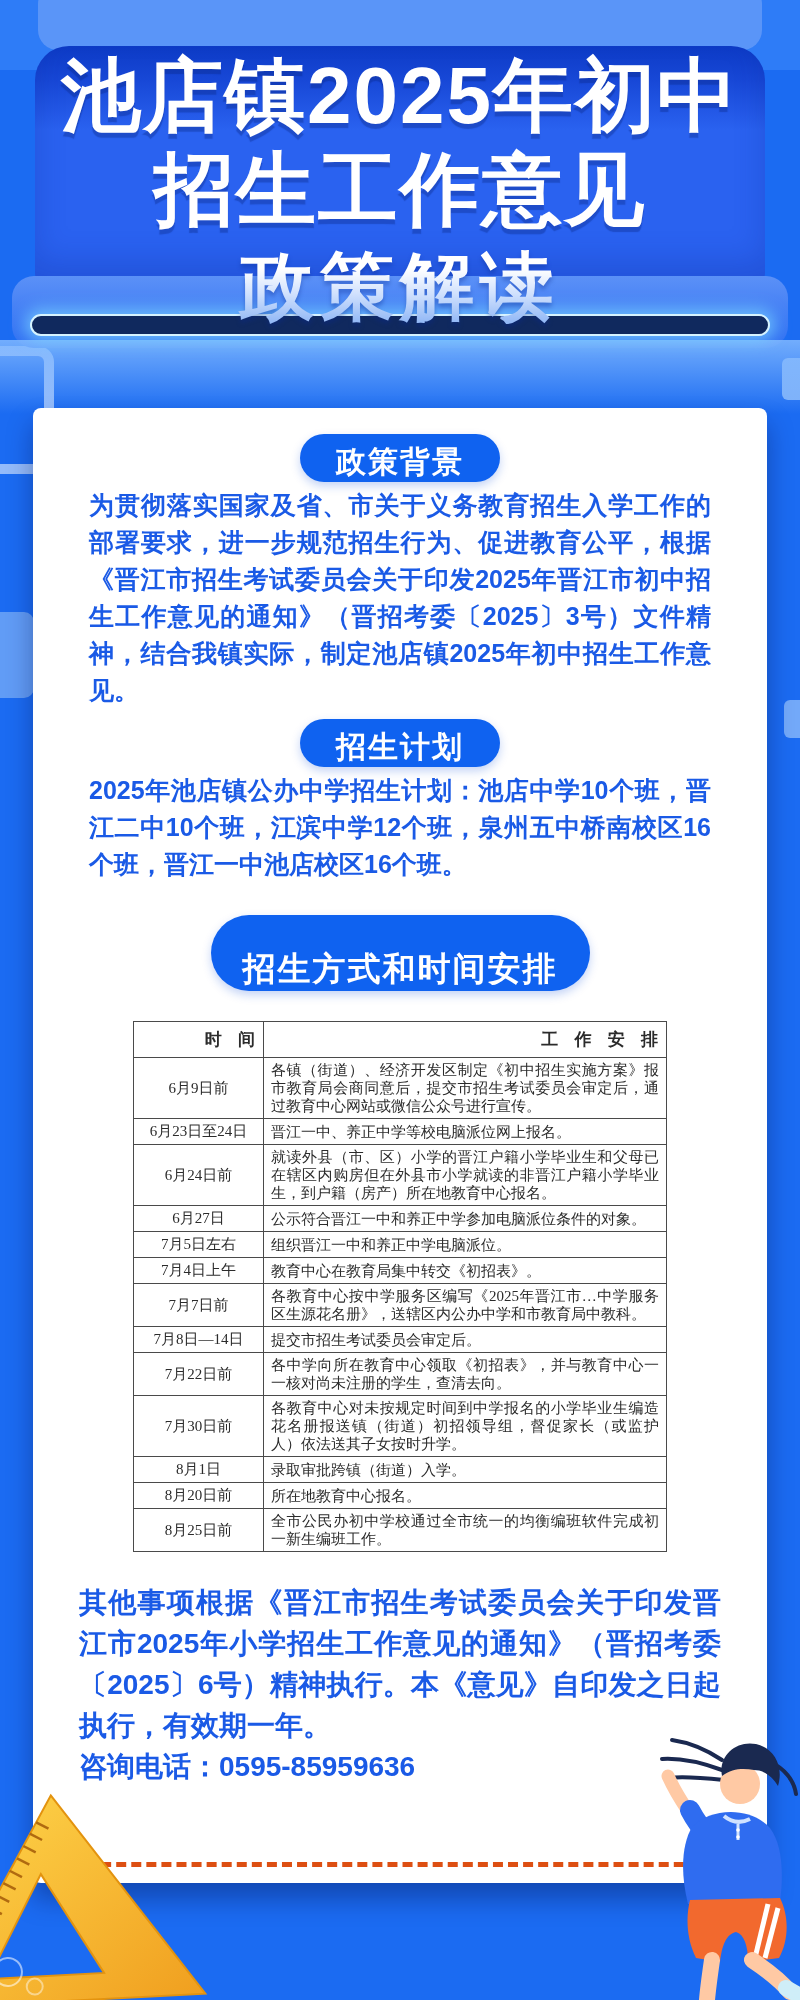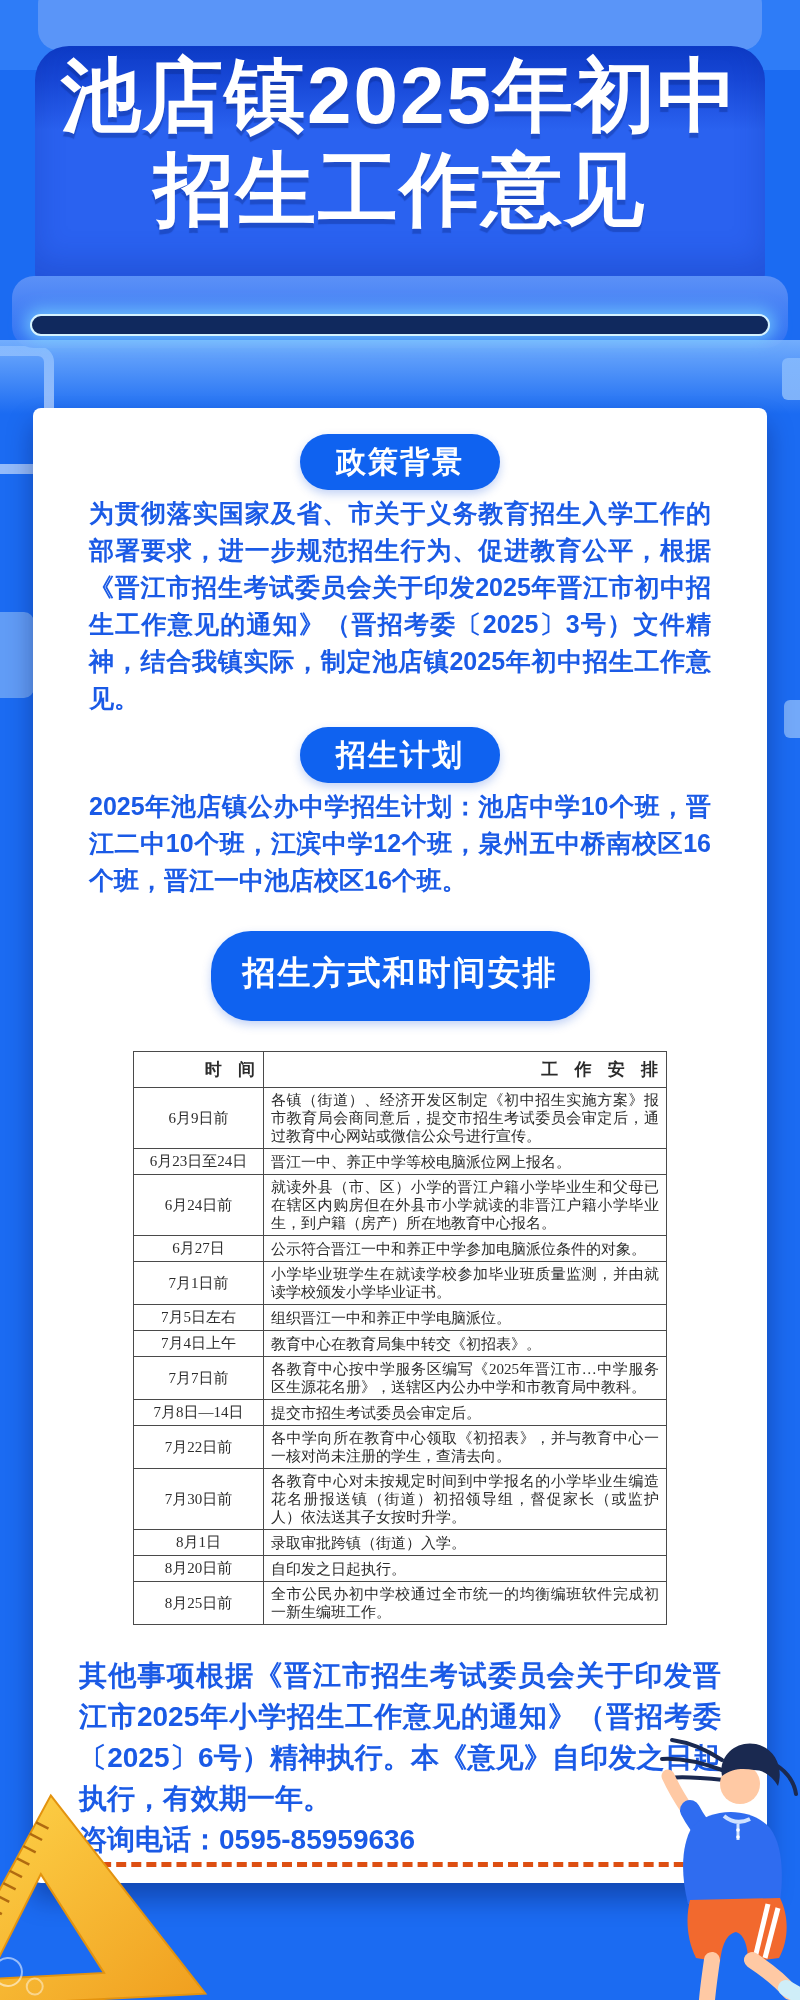--- a/index.html
+++ b/index.html
@@ -38,23 +38,23 @@
   .subtitle{position:absolute;left:0;top:250px;width:800px;text-align:center;font-size:74px;line-height:1;
     font-weight:900;letter-spacing:6px;z-index:4;white-space:nowrap;
     background:linear-gradient(180deg,#ffffff 25%,#cfe0fd 60%,#8fb6f5 100%);
     -webkit-background-clip:text;background-clip:text;color:transparent;
     filter:drop-shadow(0 4px 2px rgba(10,40,140,.35));}
 
   
   .card{position:absolute;left:33px;top:408px;width:734px;height:1475px;background:#ffffff;border-radius:8px;
     box-shadow:0 16px 26px rgba(0,10,60,.35);z-index:4;padding-top:26px;}
   .badge{display:block;margin:0 auto;width:max-content;background:var(--accent);color:#fff;font-weight:800;
-    font-size:30px;line-height:56px;height:56px;padding:0 36px;border-radius:30px;letter-spacing:2px;
+    font-size:30px;line-height:56px;height:48px;padding:0 36px;border-radius:30px;letter-spacing:2px;
     box-shadow:0 4px 10px rgba(15,80,220,.25);}
-  .badge.big{font-size:33px;line-height:76px;height:90px;padding:4px 32px;border-radius:40px;margin-top:32px;}
+  .badge.big{font-size:33px;line-height:76px;height:76px;padding:16px 32px;border-radius:40px;margin-top:32px;}
   .para{color:var(--body-text);font-weight:700;font-size:25px;line-height:37px;text-align:justify;
     padding:0 56px;margin-top:5px;}
   .badge-row2{margin-top:10px;}
 
   
   .sched{width:534px;margin:30px auto 0 auto;border-collapse:collapse;
     font-family:"Liberation Serif","DejaVu Serif",serif;color:var(--table-text);}
   .sched th,.sched td{border:1px solid var(--table-line);}
   .sched th{font-size:17px;font-weight:700;letter-spacing:6px;text-align:right;padding:6px 2px;}
   .sched td.time{width:130px;text-align:center;font-size:15px;padding:3px 2px;white-space:nowrap;}
@@ -81,20 +81,21 @@
   <div class="deco-right-tab1"></div>
   <div class="deco-right-tab2"></div>
 
   <div class="panel"></div>
   <div class="stage"></div>
   <div class="stage-glow"></div>
   <div class="neon-bar"></div>
 
   <div class="title title1">池店镇2025年初中</div>
   <div class="title title2">招生工作意见</div>
+  <div class="subtitle">政策解读</div>
 
   <div class="card">
 
     <span class="badge">政策背景</span>
     <p class="para">为贯彻落实国家及省、市关于义务教育招生入学工作的部署要求，进一步规范招生行为、促进教育公平，根据《晋江市招生考试委员会关于印发2025年晋江市初中招生工作意见的通知》（晋招考委〔2025〕3号）文件精神，结合我镇实际，制定池店镇2025年初中招生工作意见。</p>
 
     <span class="badge badge-row2">招生计划</span>
     <p class="para">2025年池店镇公办中学招生计划：池店中学10个班，晋江二中10个班，江滨中学12个班，泉州五中桥南校区16个班，晋江一中池店校区16个班。</p>
 
     <span class="badge big">招生方式和时间安排</span>
@@ -121,24 +122,20 @@
           <tr>
             <td class="time">6月24日前</td>
             <td class="work">就读外县（市、区）小学的晋江户籍小学毕业生和父母已在辖区内购房但在外县市小学就读的非晋江户籍小学毕业生，到户籍（房产）所在地教育中心报名。</td>
           </tr>
 
           <tr>
             <td class="time">6月27日</td>
             <td class="work">公示符合晋江一中和养正中学参加电脑派位条件的对象。</td>
           </tr>
 
-          <tr>
-            <td class="time">7月1日前</td>
-            <td class="work">小学毕业班学生在就读学校参加毕业班质量监测，并由就读学校颁发小学毕业证书。</td>
-          </tr>
 
           <tr>
             <td class="time">7月5日左右</td>
             <td class="work">组织晋江一中和养正中学电脑派位。</td>
           </tr>
 
           <tr>
             <td class="time">7月4日上午</td>
             <td class="work">教育中心在教育局集中转交《初招表》。</td>
           </tr>
@@ -163,21 +160,21 @@
             <td class="work">各教育中心对未按规定时间到中学报名的小学毕业生编造花名册报送镇（街道）初招领导组，督促家长（或监护人）依法送其子女按时升学。</td>
           </tr>
 
           <tr>
             <td class="time">8月1日</td>
             <td class="work">录取审批跨镇（街道）入学。</td>
           </tr>
 
           <tr>
             <td class="time">8月20日前</td>
-            <td class="work">自印发之日起执行。</td>
+            <td class="work">所在地教育中心报名。</td>
           </tr>
 
           <tr>
             <td class="time">8月25日前</td>
             <td class="work">全市公民办初中学校通过全市统一的均衡编班软件完成初一新生编班工作。</td>
           </tr>
         </tbody>
     </table>
 
     <p class="notes">其他事项根据《晋江市招生考试委员会关于印发晋江市2025年小学招生工作意见的通知》（晋招考委〔2025〕6号）精神执行。本《意见》自印发之日起执行，有效期一年。</p>

